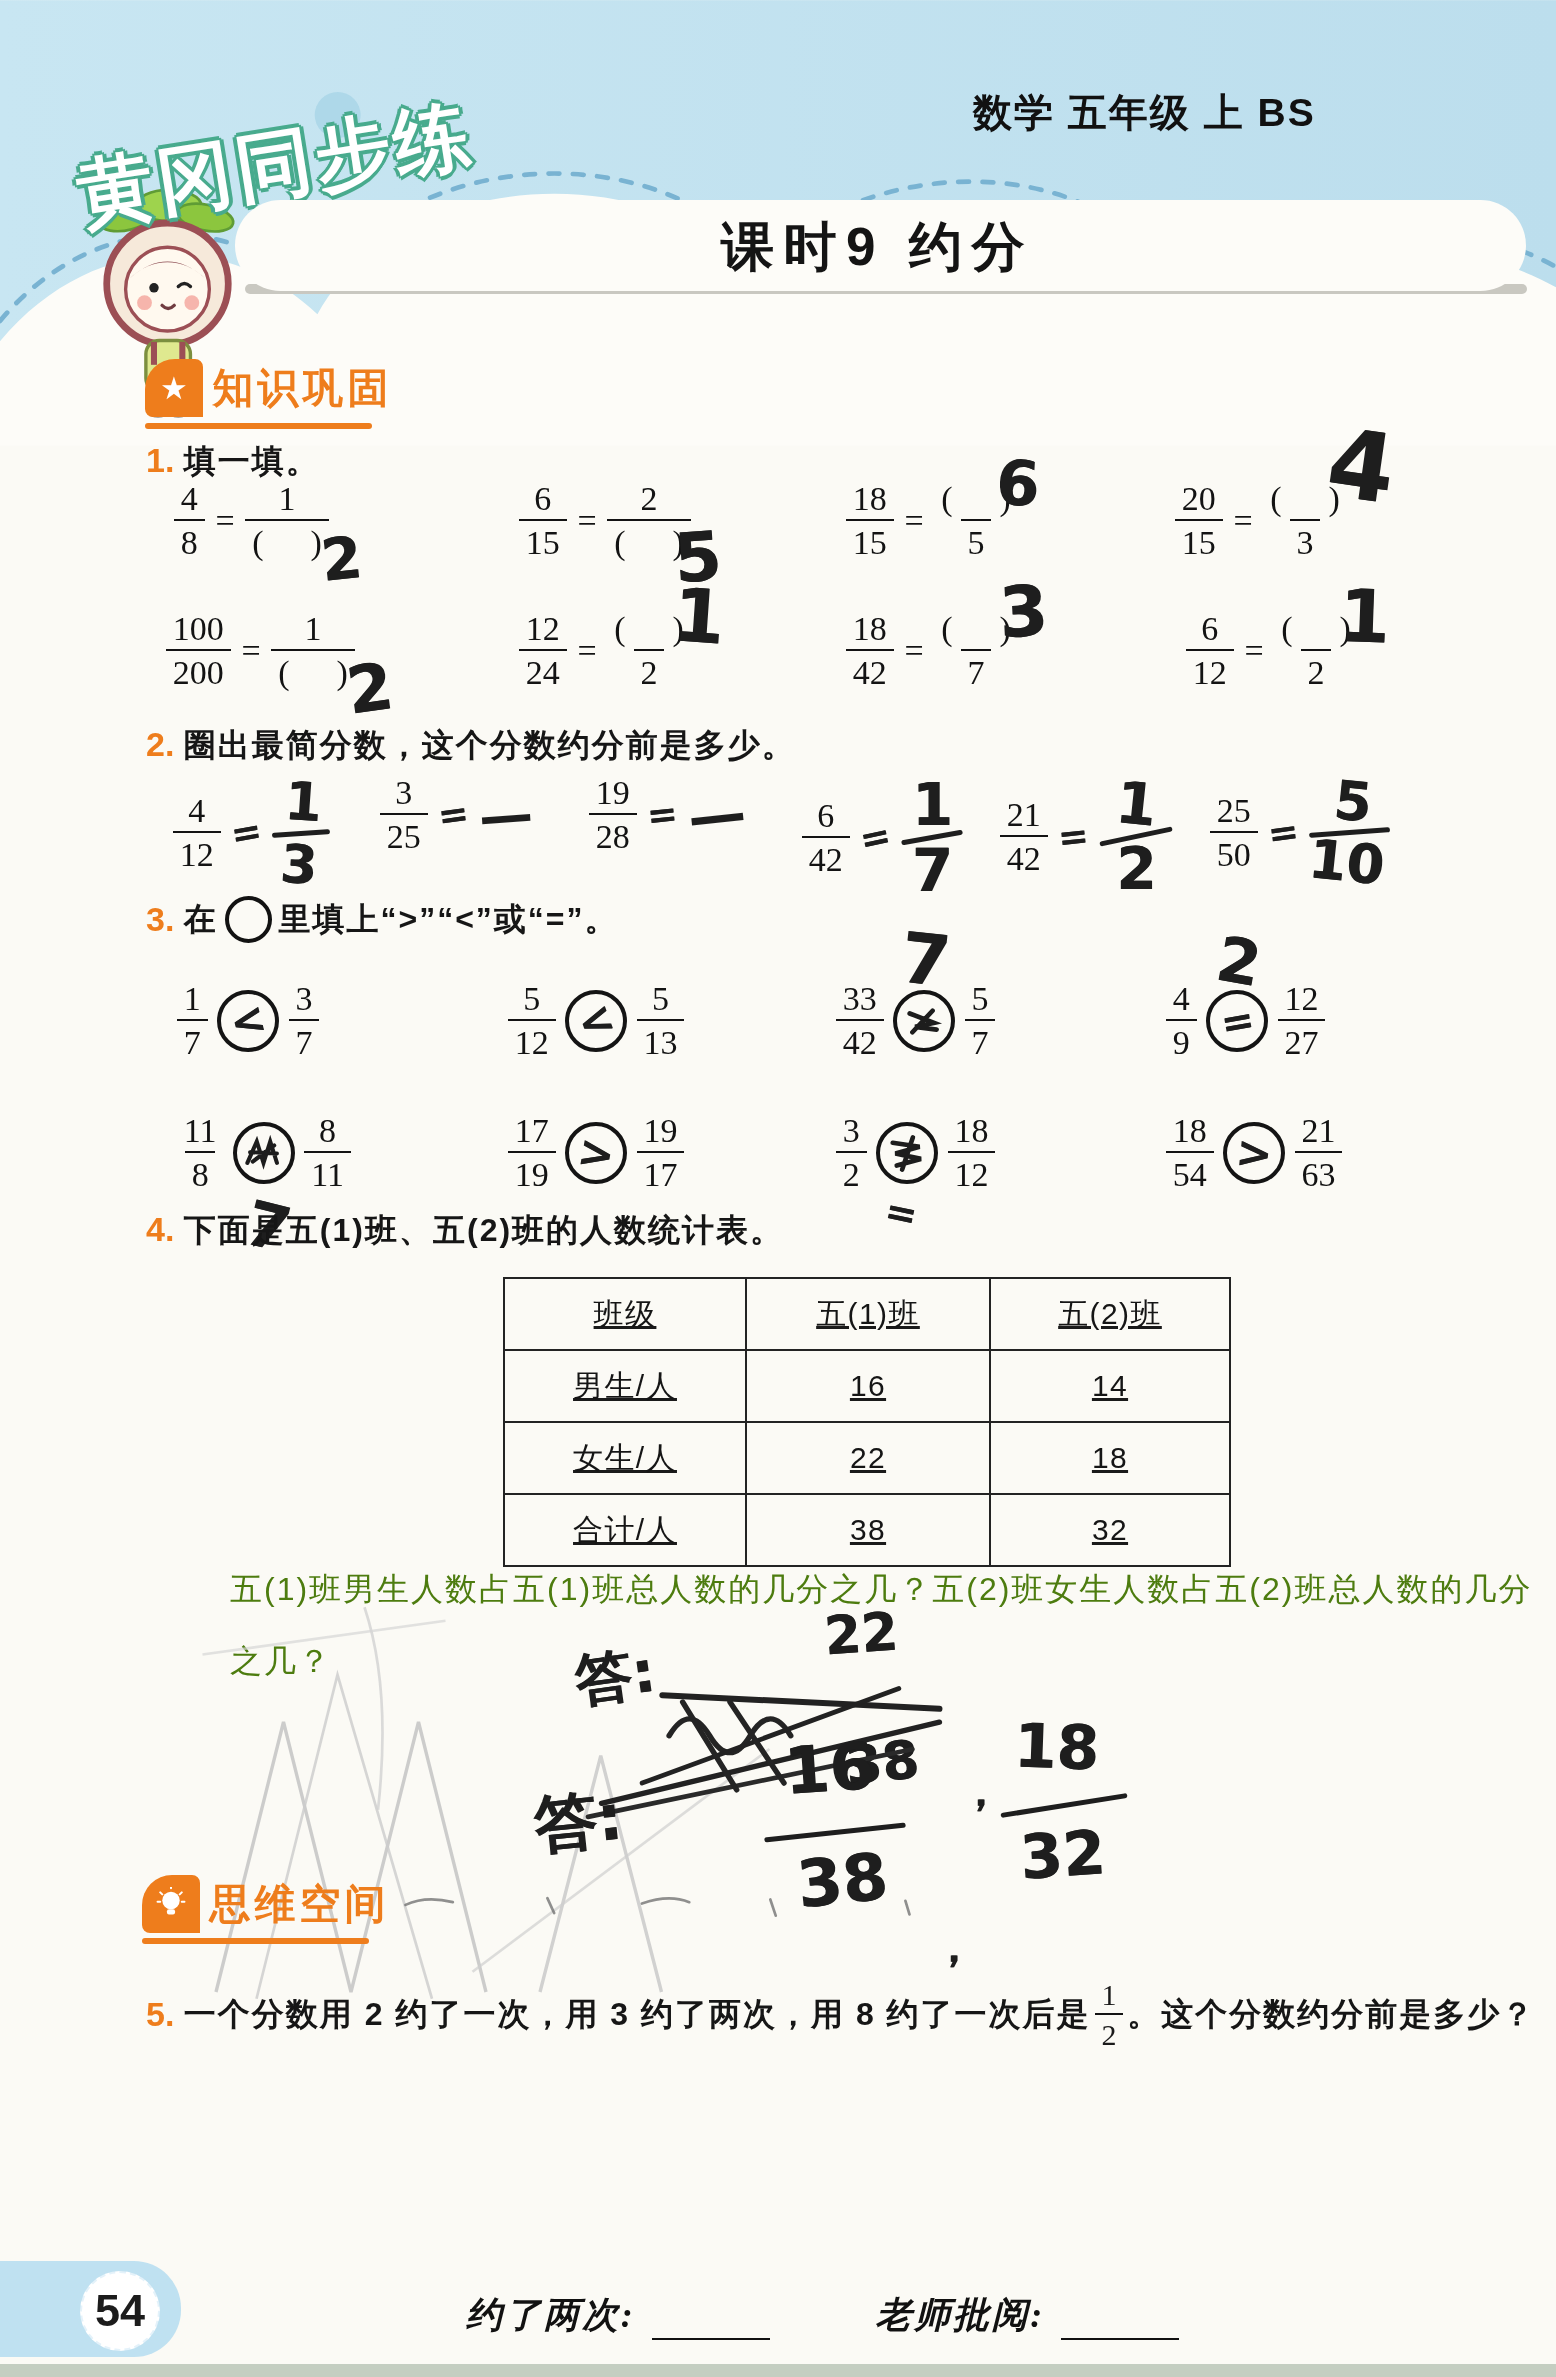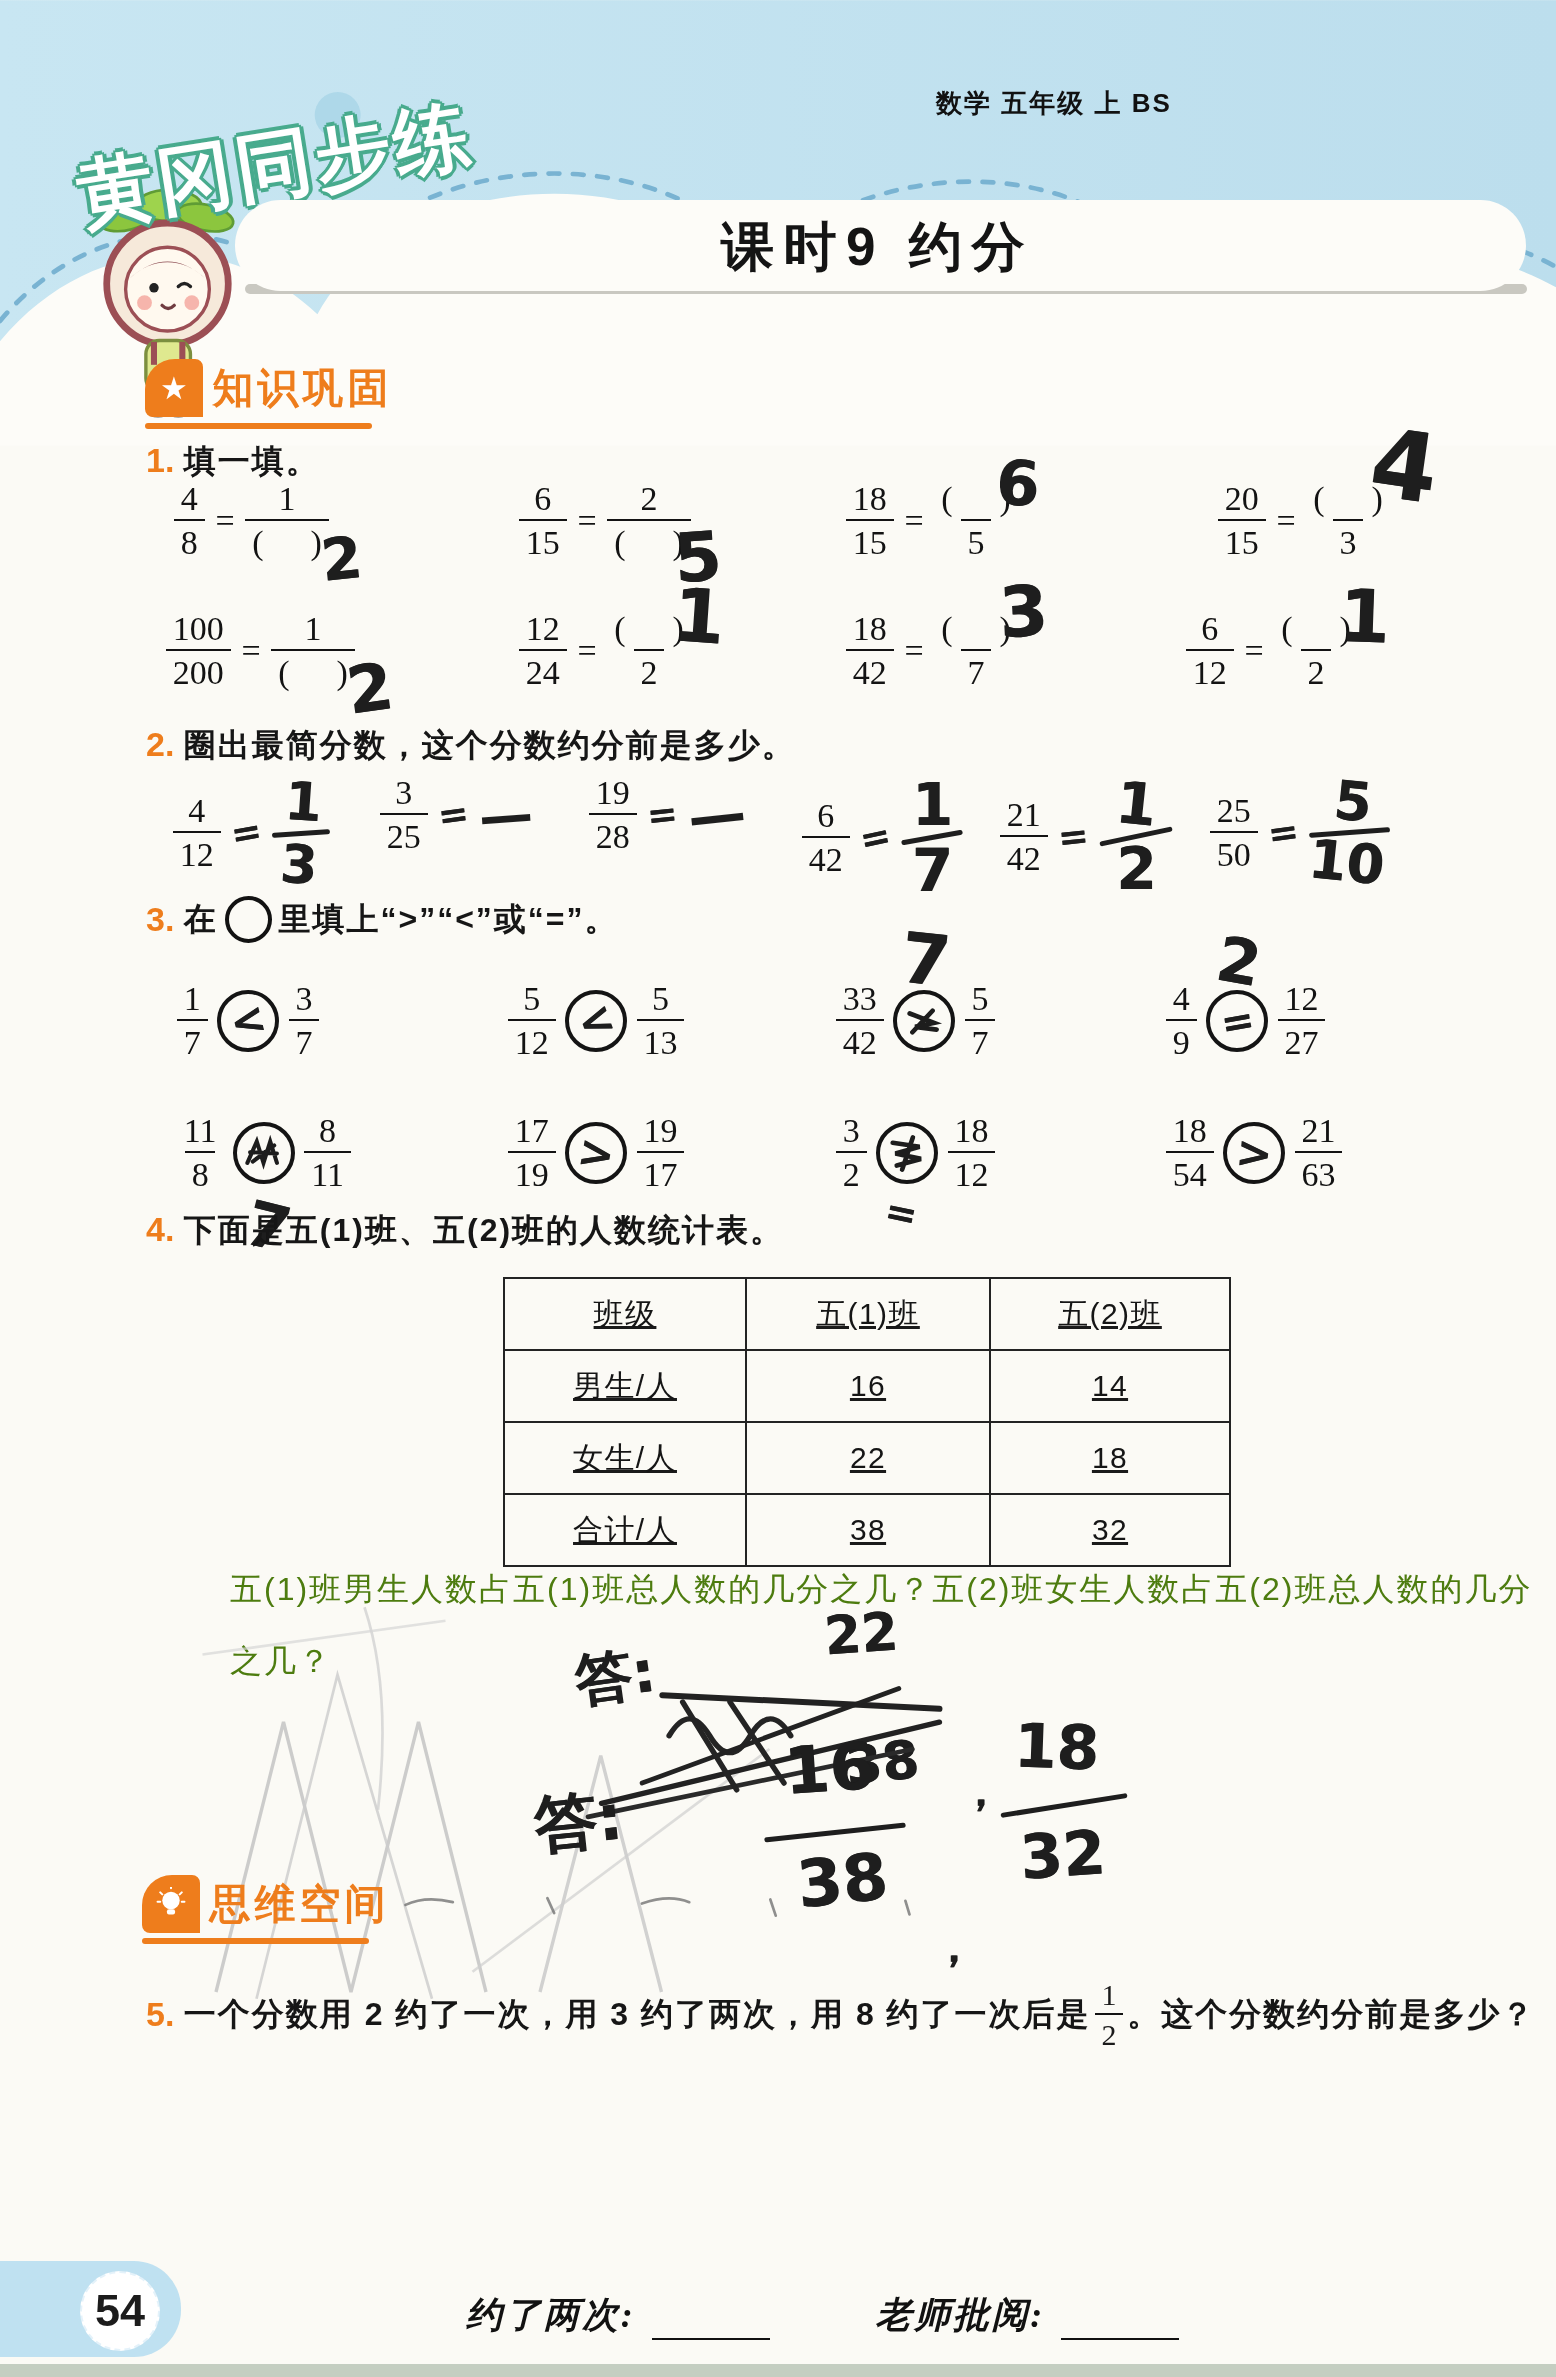--- a/index.html
+++ b/index.html
@@ -5,21 +5,21 @@
   html,body{margin:0;padding:0;background:#e8e6df;}
   .page{position:relative;width:1556px;height:2377px;background:#fbfaf5;overflow:hidden;
         font-family:"Liberation Sans",sans-serif;color:#1a1a1a;}
   .abs{position:absolute;}
   .serif{font-family:"Liberation Serif",serif;}
   
   .logo{left:76px;top:115px;font-size:76px;font-weight:bold;letter-spacing:4px;
         color:#ffffff;transform:rotate(-9deg);
         text-shadow:0 0 4px #49ab8e,2px 2px 0 #49ab8e,-2px 2px 0 #49ab8e,2px -2px 0 #49ab8e,
         -2px -2px 0 #49ab8e,4px 0 0 #49ab8e,-4px 0 0 #49ab8e,0 4px 0 #49ab8e,0 -4px 0 #49ab8e;}
-  .edition{left:936px;top:86px;font-size:26px;font-weight:bold;letter-spacing:2px;color:#111;}
+  .edition{left:973px;top:86px;font-size:39px;font-weight:bold;letter-spacing:2px;color:#111;}
   .banner{left:235px;top:200px;width:1291px;height:91px;background:#fdfcf8;border-radius:47px;}
   .banner-shadow{left:245px;top:284px;width:1282px;height:10px;background:#c9c8c1;border-radius:5.4px;}
   .title{left:236px;top:212px;width:1283px;text-align:center;font-size:53px;font-weight:bold;
          letter-spacing:9.5px;color:#141414;}
   
   .badge-ico{width:58px;height:58px;background:#ee7d1c;border-radius:30px 8px 0 8px;
              display:flex;align-items:center;justify-content:center;color:#fff;font-size:31px;}
   .badge-txt{color:#ee7d1c;font-weight:bold;font-size:41px;letter-spacing:4px;}
   .badge-u{height:6px;background:#ee7d1c;border-radius:3.4px;}
   
@@ -148,21 +148,21 @@
         <span class="n">18</span>
         <span class="d">15</span>
       </span>
     <span class="eq">=</span>
     <span class="frac">
         <span class="n"><span>(</span><span class="gap"></span><span>)</span></span>
       <span class="d">5</span>
       </span>
     <span class="hand abs" style="left:150px;top:-28px;font-size:62px;transform:rotate(3deg)">6</span>
   </div>
-  <div class="fitem abs" style="left:1218px;top:481px">
+  <div class="fitem abs" style="left:1175px;top:481px">
     <span class="frac">
         <span class="n">20</span>
         <span class="d">15</span>
       </span>
     <span class="eq">=</span>
     <span class="frac">
         <span class="n"><span>(</span><span class="gap"></span><span>)</span></span>
       <span class="d">3</span>
       </span>
     <span class="hand abs" style="left:153px;top:-62px;font-size:95px;transform:rotate(8deg)">4</span>

